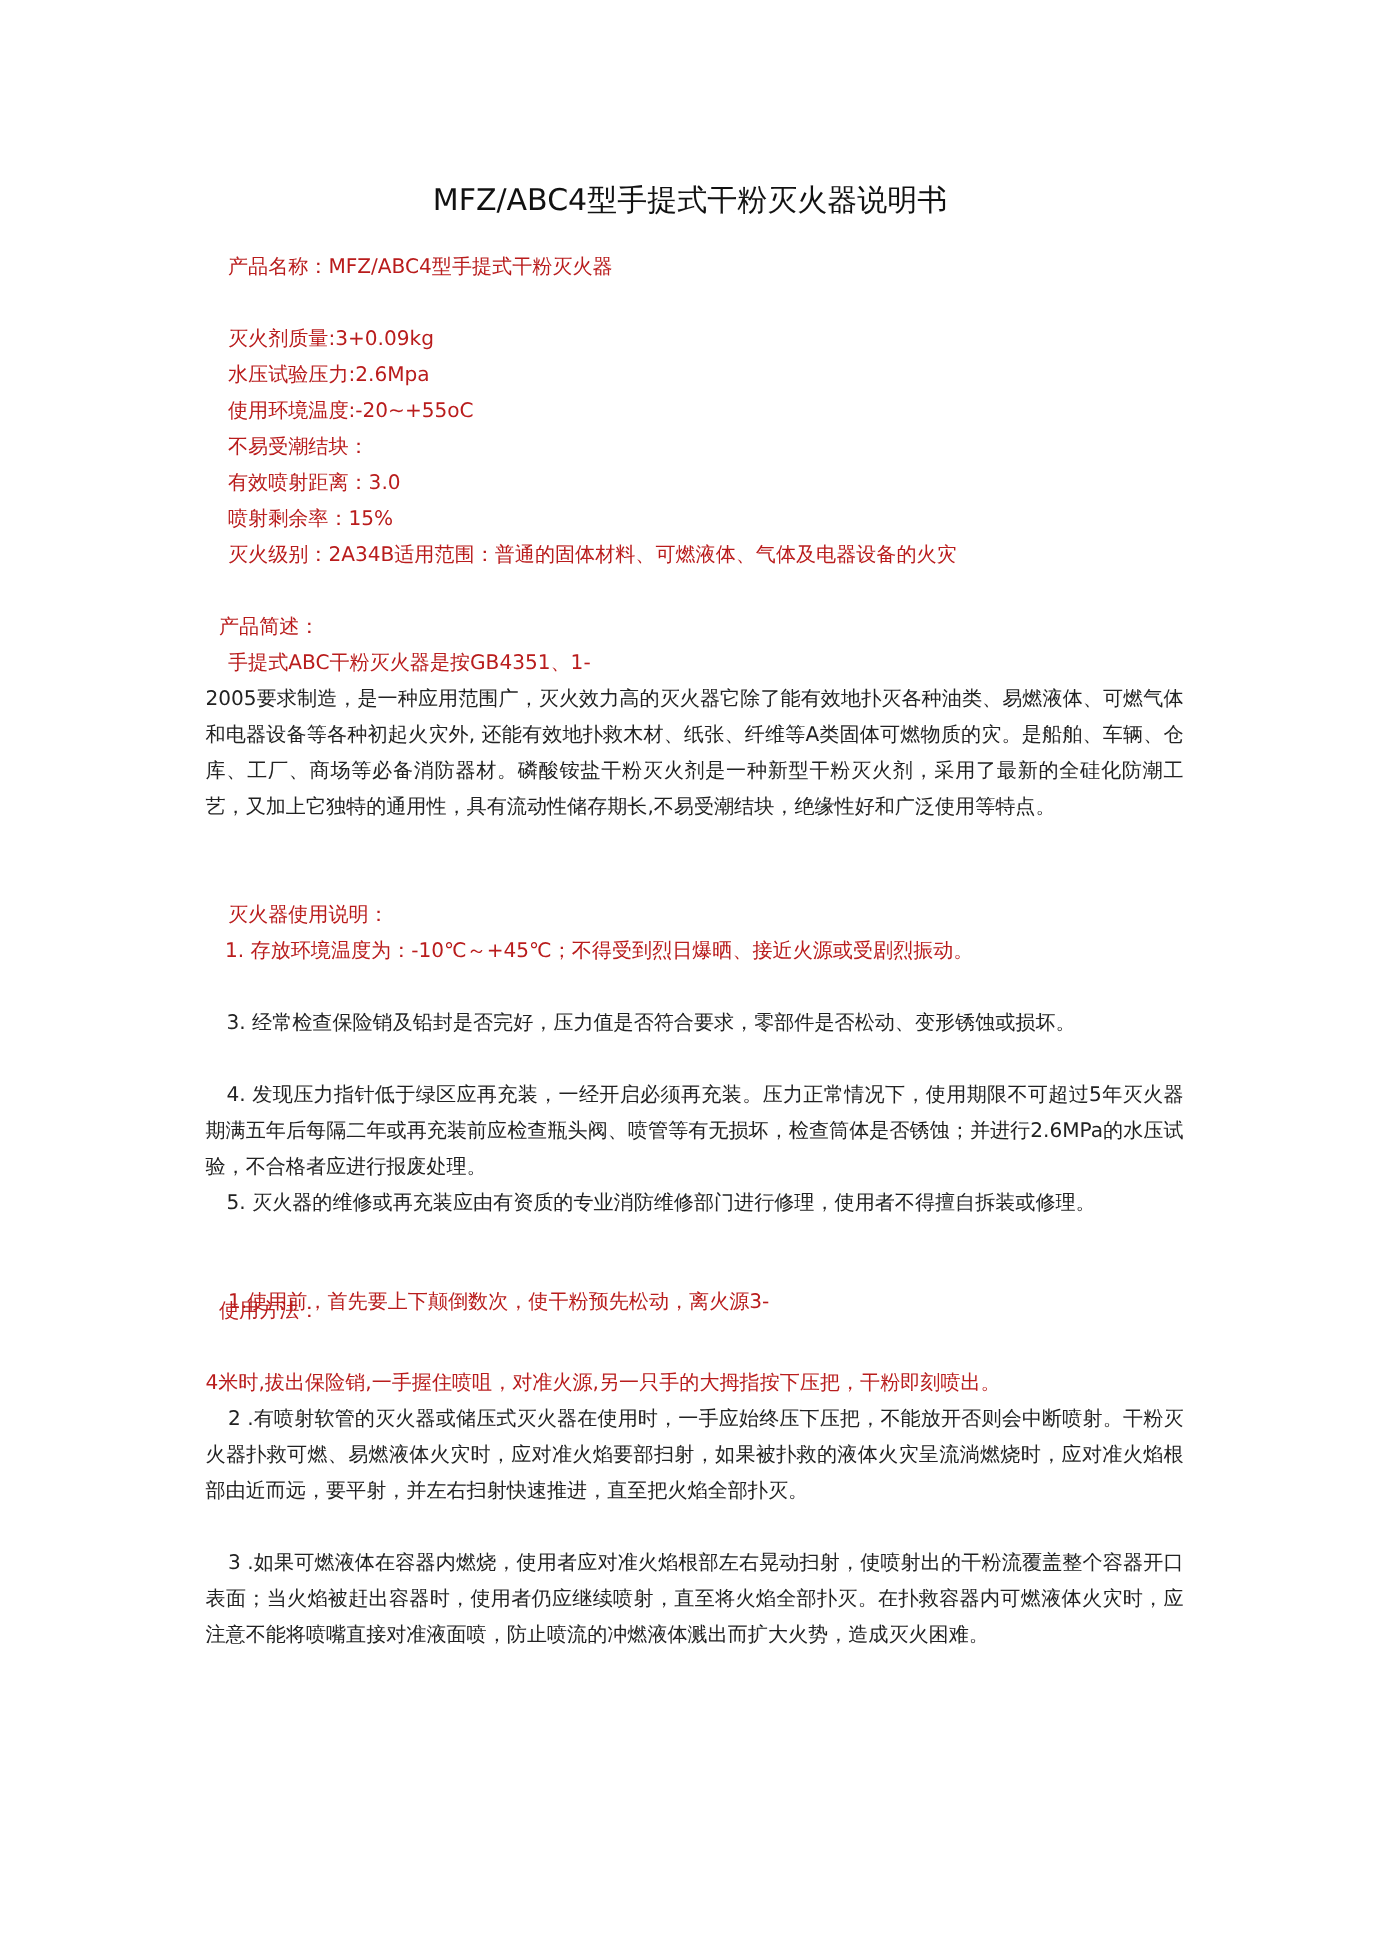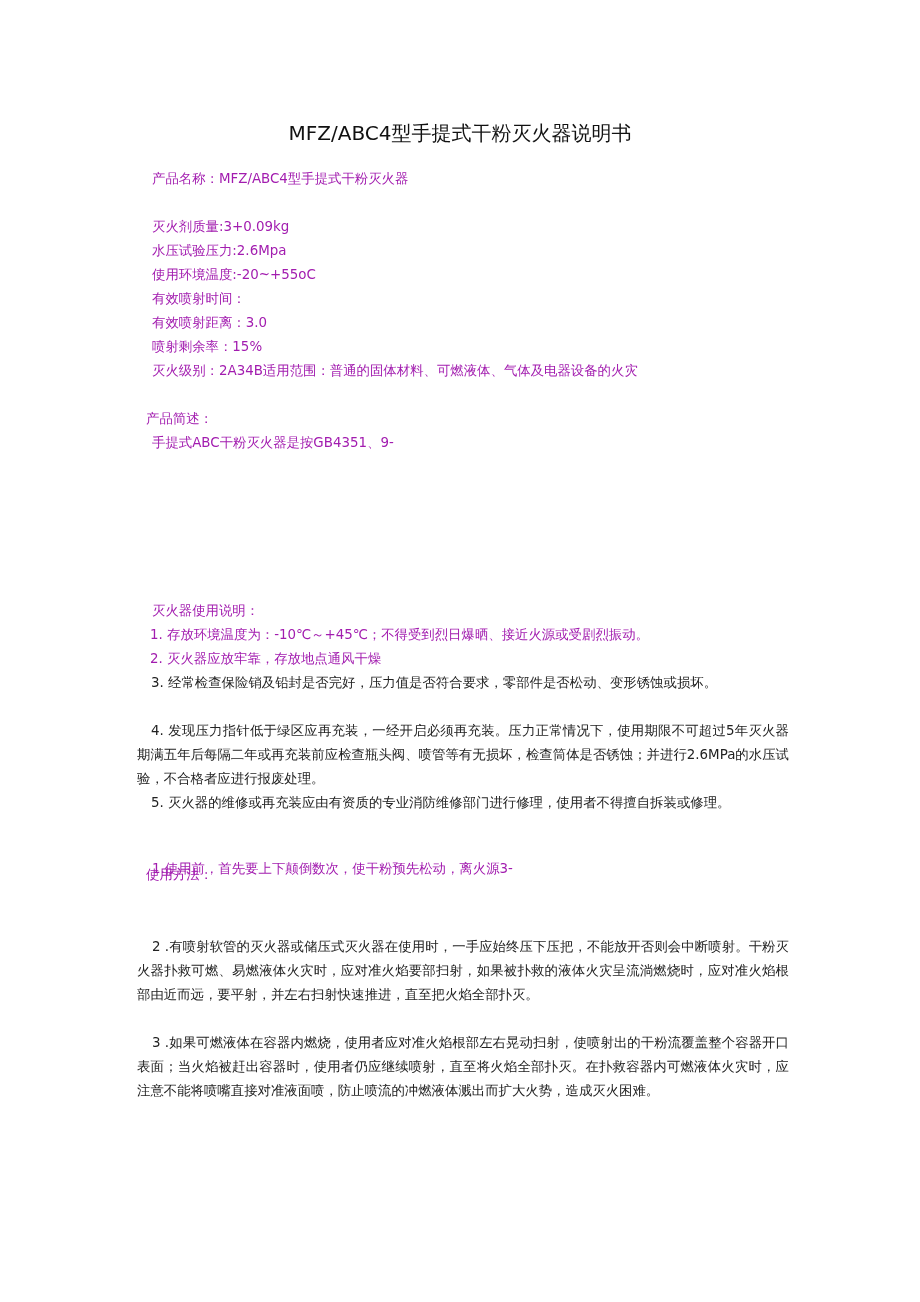--- a/index.html
+++ b/index.html
@@ -1,49 +1,50 @@
 <!DOCTYPE html>
 <html><head>
 <meta charset="utf-8">
 <style>
   html, body { margin:0; padding:0; background:#ffffff; }
   body { width:920px; height:1302px; position:relative; overflow:hidden;
          font-family:"DejaVu Sans", "Liberation Sans", sans-serif; color:#1a1a1a; }
   .page { position:absolute; left:0; top:0; width:920px; height:1130px; }
   .title { position:absolute; left:0; width:920px; top:120px; text-align:center;
            font-size:20px; color:#111; letter-spacing:0px; }
-  .line { position:absolute; font-size:13.4px; white-space:nowrap; line-height:24px; color:#a21caf;text-align:center; }
+  .line { position:absolute; font-size:13.4px; white-space:nowrap; line-height:24px; color:#b91c1c;text-align:center; }
   .spec { left:152px; }
   .para { position:absolute; left:137px; width:652px; font-size:13.4px; line-height:24px;
           color:#222; text-align:justify; }
 </style>
 </head>
 <body>
 
 <div class="page">
 
   <div class="title">MFZ/ABC4型手提式干粉灭火器说明书</div>
 
   <div class="line spec" style="top:167px">产品名称：MFZ/ABC4型手提式干粉灭火器</div>
   <div class="line spec" style="top:215px">灭火剂质量:3+0.09kg</div>
   <div class="line spec" style="top:239px">水压试验压力:2.6Mpa</div>
   <div class="line spec" style="top:263px">使用环境温度:-20~+55oC</div>
-  <div class="line spec" style="top:287px">有效喷射时间：</div>
+  <div class="line spec" style="top:287px">不易受潮结块：</div>
   <div class="line spec" style="top:311px">有效喷射距离：3.0</div>
   <div class="line spec" style="top:335px">喷射剩余率：15%</div>
   <div class="line spec" style="top:359px">灭火级别：2A34B适用范围：普通的固体材料、可燃液体、气体及电器设备的火灾</div>
 
   <div class="line" style="left:146px; top:407px">产品简述：</div>
-  <div class="line" style="left:152px; top:431px">手提式ABC干粉灭火器是按GB4351、9-</div>
+  <div class="line" style="left:152px; top:431px">手提式ABC干粉灭火器是按GB4351、1-</div>
+  <div class="para" style="top:455px">2005要求制造，是一种应用范围广，灭火效力高的灭火器它除了能有效地扑灭各种油类、易燃液体、可燃气体和电器设备等各种初起火灾外, 还能有效地扑救木材、纸张、纤维等A类固体可燃物质的灾。是船舶、车辆、仓库、工厂、商场等必备消防器材。磷酸铵盐干粉灭火剂是一种新型干粉灭火剂，采用了最新的全硅化防潮工艺，又加上它独特的通用性，具有流动性储存期长,不易受潮结块，绝缘性好和广泛使用等特点。</div>
 
   <div class="line" style="left:152px; top:599px">灭火器使用说明：</div>
   <div class="line" style="left:150px; top:623px">1.  存放环境温度为：-10℃～+45℃；不得受到烈日爆晒、接近火源或受剧烈振动。</div>
-  <div class="line" style="left:150px; top:647px">2.  灭火器应放牢靠，存放地点通风干燥</div>
   <div class="para" style="top:671px; text-indent:14px">3.  经常检查保险销及铅封是否完好，压力值是否符合要求，零部件是否松动、变形锈蚀或损坏。</div>
   <div class="para" style="top:719px; text-indent:14px">4. 发现压力指针低于绿区应再充装，一经开启必须再充装。压力正常情况下，使用期限不可超过5年灭火器期满五年后每隔二年或再充装前应检查瓶头阀、喷管等有无损坏，检查筒体是否锈蚀；并进行2.6MPa的水压试验，不合格者应进行报废处理。</div>
   <div class="para" style="top:791px; text-indent:14px">5. 灭火器的维修或再充装应由有资质的专业消防维修部门进行修理，使用者不得擅自拆装或修理。</div>
 
   <div class="line" style="left:146px; top:863px">使用方法：</div>
   <div class="line" style="left:152px; top:857px">1.使用前，首先要上下颠倒数次，使干粉预先松动，离火源3-</div>
+  <div class="line" style="left:137px; top:911px">4米时,拔出保险销,一手握住喷咀，对准火源,另一只手的大拇指按下压把，干粉即刻喷出。</div>
   <div class="para" style="top:935px; text-indent:15px">2 .有喷射软管的灭火器或储压式灭火器在使用时，一手应始终压下压把，不能放开否则会中断喷射。干粉灭火器扑救可燃、易燃液体火灾时，应对准火焰要部扫射，如果被扑救的液体火灾呈流淌燃烧时，应对准火焰根部由近而远，要平射，并左右扫射快速推进，直至把火焰全部扑灭。</div>
   <div class="para" style="top:1031px; text-indent:15px">3 .如果可燃液体在容器内燃烧，使用者应对准火焰根部左右晃动扫射，使喷射出的干粉流覆盖整个容器开口表面；当火焰被赶出容器时，使用者仍应继续喷射，直至将火焰全部扑灭。在扑救容器内可燃液体火灾时，应注意不能将喷嘴直接对准液面喷，防止喷流的冲燃液体溅出而扩大火势，造成灭火困难。</div>
 
 </div>
 
 </body></html>

